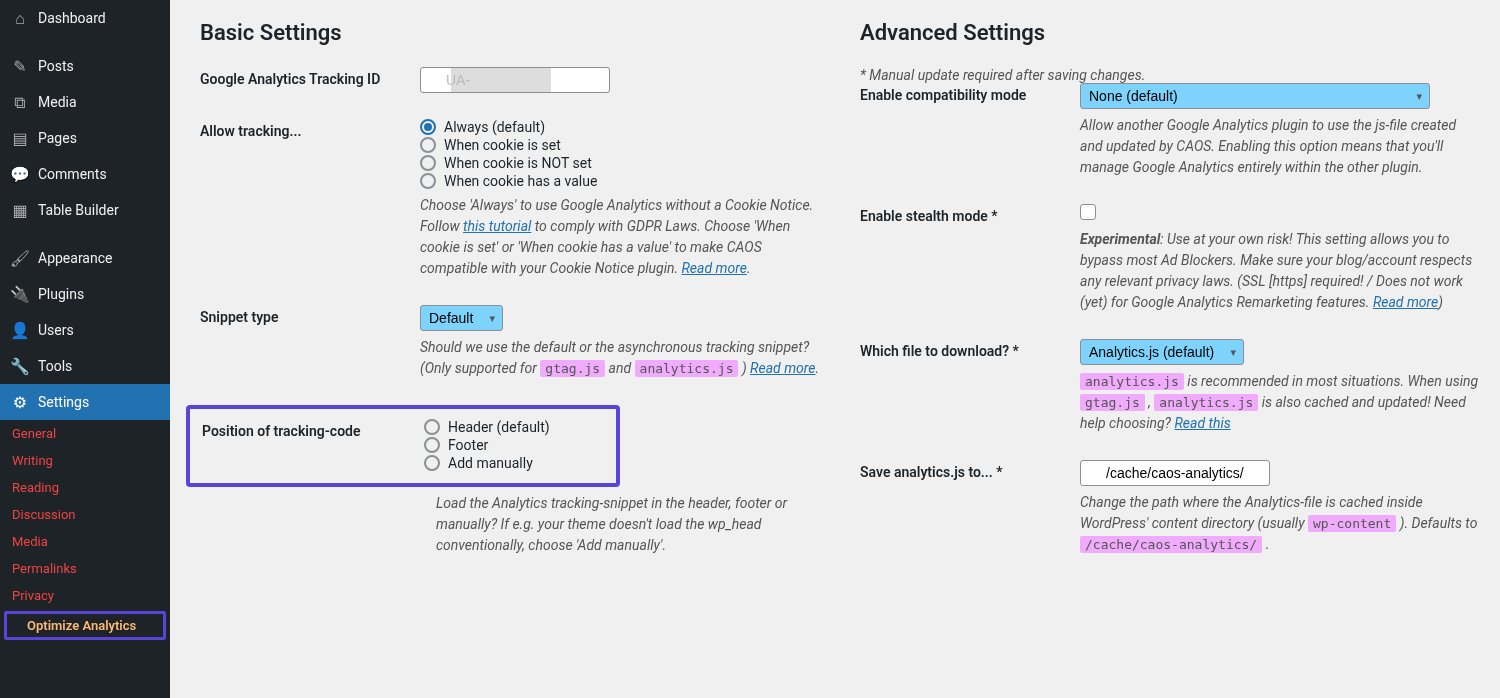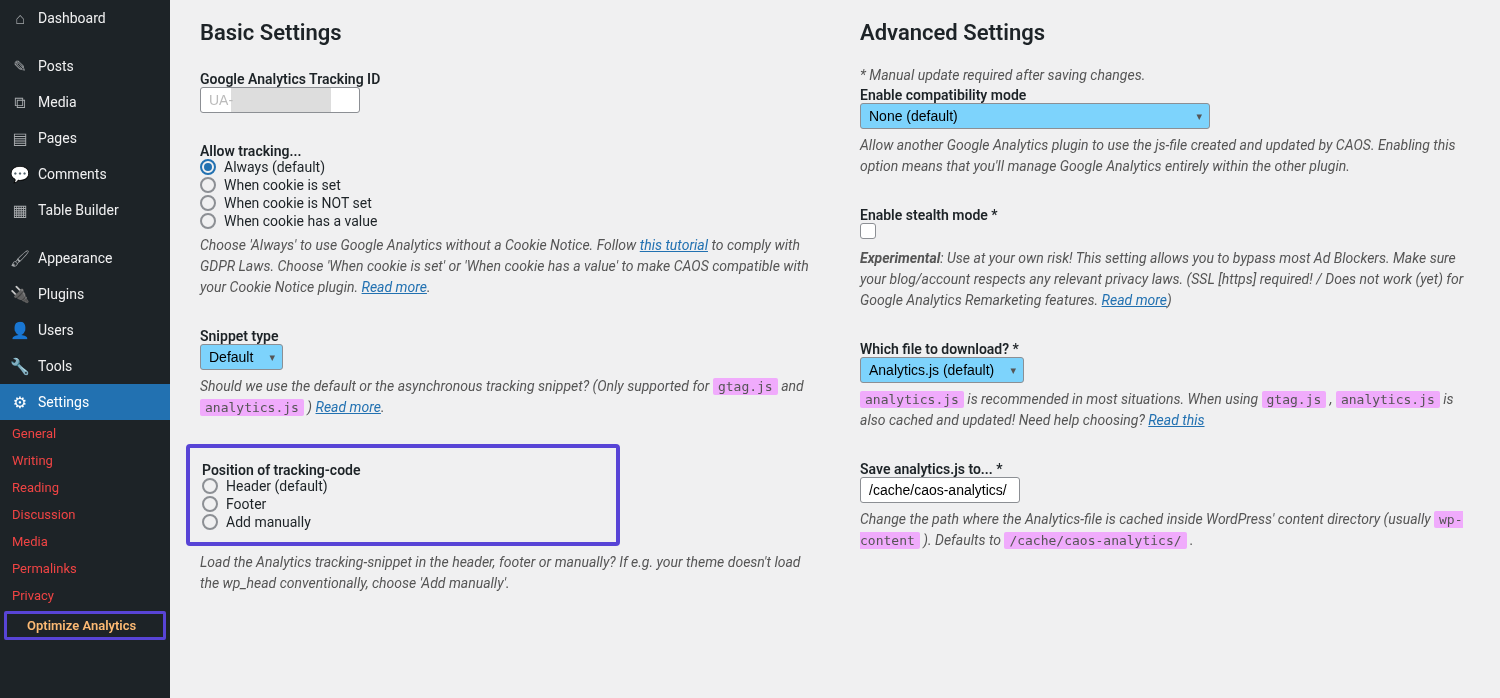--- a/index.html
+++ b/index.html
@@ -65,29 +65,29 @@
 }
 .content {
   margin-left: 170px;
   padding: 20px 20px 20px 30px;
   display: flex;
   gap: 40px;
 }
 .col { flex: 1; min-width: 0; }
 h2 { font-size: 22px; font-weight: 600; margin-bottom: 22px; color: #1d2327; }
 .note-italic { font-style: italic; color: #555; }
-.field-row { display: flex; align-items: flex-start; margin-bottom: 26px; flex-direction: column; }
+.field-row { display: flex; align-items: flex-start; margin-bottom: 26px; }
 .field-label { width: 220px; flex-shrink: 0; font-weight: 600; font-size: 14px; padding-top: 4px; }
 .field-body { flex: 1; }
 .text-input {
-  padding: 4px 8px;
+  padding: 4px 25px;
   border: 1px solid #8c8f94;
   border-radius: 3px;
   font-size: 14px;
-  width: 160px;
+  width: 190px;
   background: #fff;
 }
 .text-input.blurred {
   color: #bbb;
 }
 .select {
   padding: 4px 28px 4px 8px;
   border: 1px solid #8c8f94;
   border-radius: 3px;
   font-size: 14px;
@@ -268,21 +268,21 @@
               <span class="radio"></span>
               <span>Footer</span>
             </div>
           <div class="radio-row">
               <span class="radio"></span>
               <span>Add manually</span>
             </div>
         </div>
       </div>
     </div>
-    <div class="desc" style="margin-top:6px;">Load the Analytics tracking-snippet in the header, footer or manually? If e.g. your theme doesn't load the wp_head conventionally, choose 'Add manually'.</div>
+    <div class="desc" style="margin-left:236px; margin-top:6px;">Load the Analytics tracking-snippet in the header, footer or manually? If e.g. your theme doesn't load the wp_head conventionally, choose 'Add manually'.</div>
   </div>
 
   <div class="col">
     <h2>Advanced Settings</h2>
     <div class="note-italic">* Manual update required after saving changes.</div>
 
     <div class="field-row">
       <div class="field-label">Enable compatibility mode</div>
       <div class="field-body">
         <span class="select-wrap"><select class="select" style="width:350px"><option>None (default)</option></select></span>

